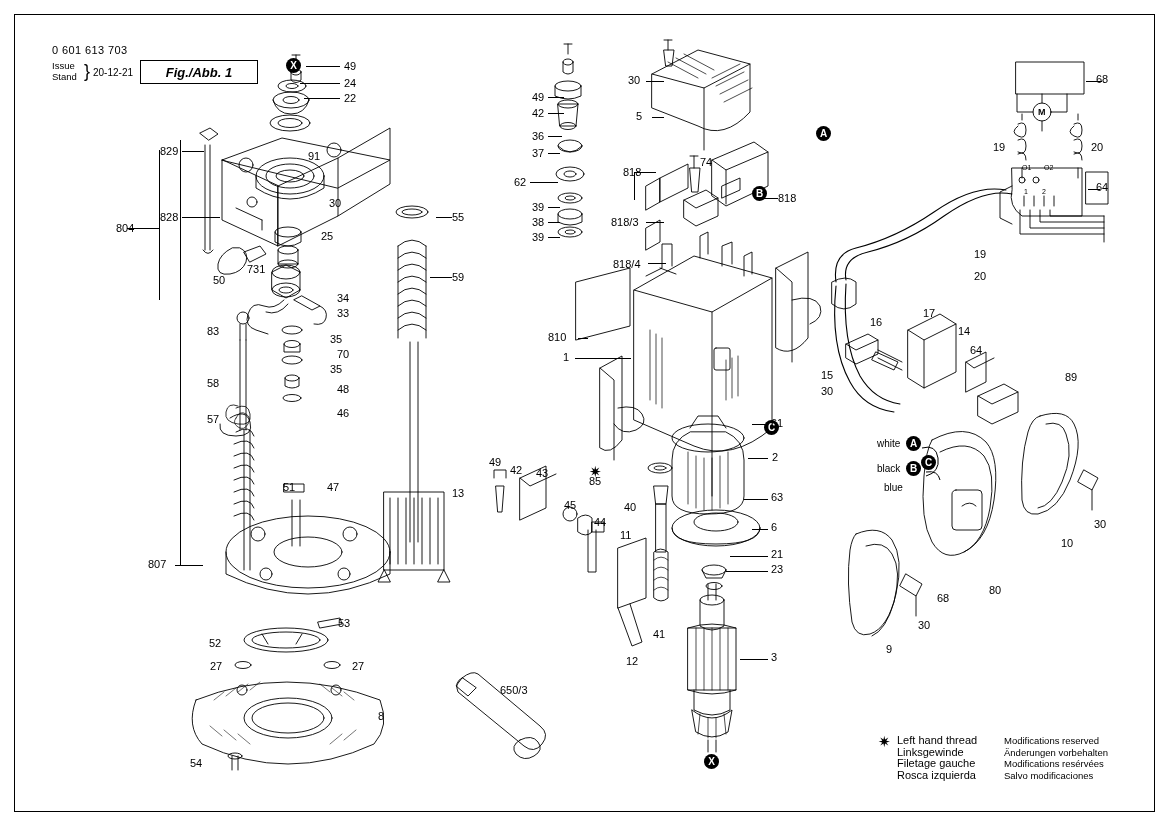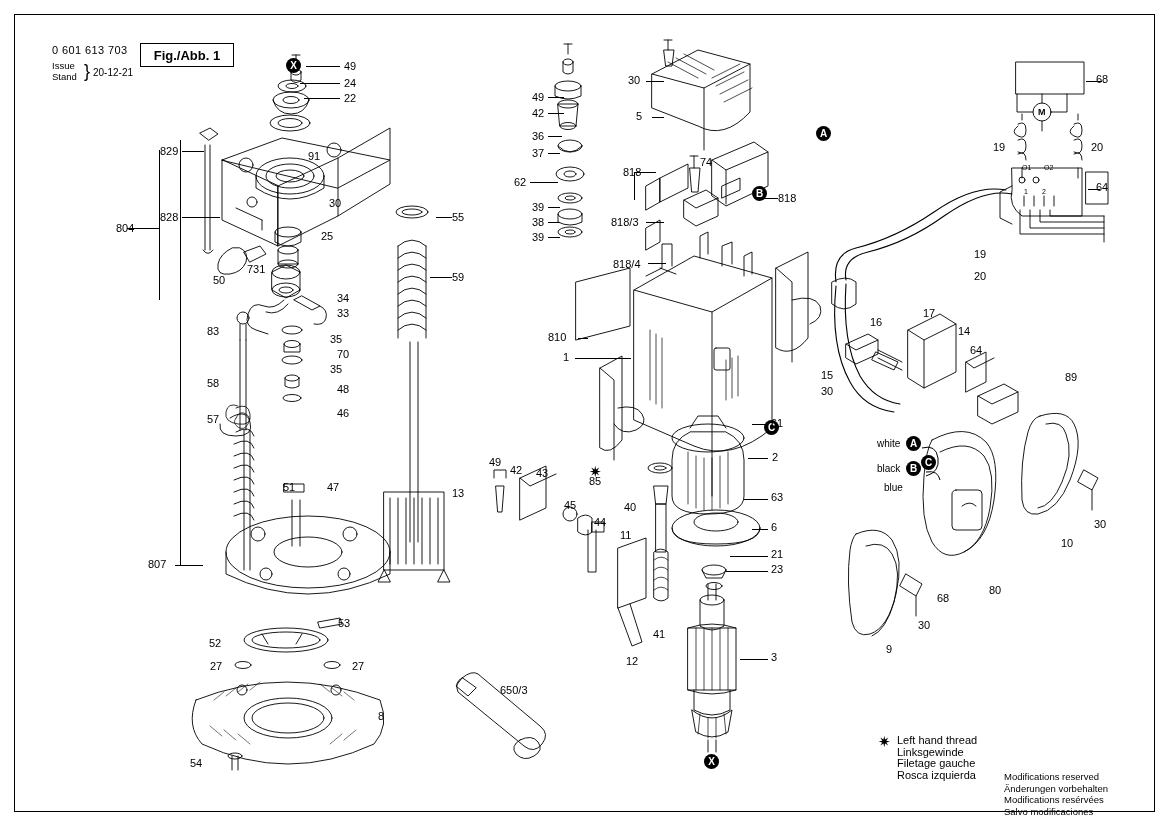--- a/index.html
+++ b/index.html
@@ -51,30 +51,31 @@
   }
   .hdr-date {
     position: absolute;
     left: 93px;
     top: 67px;
     font-size: 10px;
   }
   .fig-box {
     position: absolute;
     left: 140px;
-    top: 43px;
-    width: 94px;
+    top: 60px;
+    width: 118px;
     height: 24px;
     border: 1.5px solid #000;
     box-sizing: border-box;
     font-size: 13px;
     font-weight: bold;
     display: flex;
     align-items: center;
     justify-content: center;
+    font-style: italic;
   }
   
   .lbl {
     position: absolute;
     font-size: 11px;
     line-height: 12px;
     white-space: nowrap;
   }
   .lbl.sm { font-size: 10px; }
   
@@ -109,21 +110,20 @@
     position: absolute;
     left: 880px;
     top: 735px;
     font-size: 11px;
     line-height: 11.5px;
   }
   .legend-col {
     position: absolute;
     font-size: 9.5px;
     line-height: 11.5px;
-    margin-top: 36px;
   }
   
   .wirelbl { position: absolute; font-size: 10px; }
   svg.art {
     position: absolute;
     left: 0;
     top: 0;
     width: 1169px;
     height: 826px;
     pointer-events: none;

